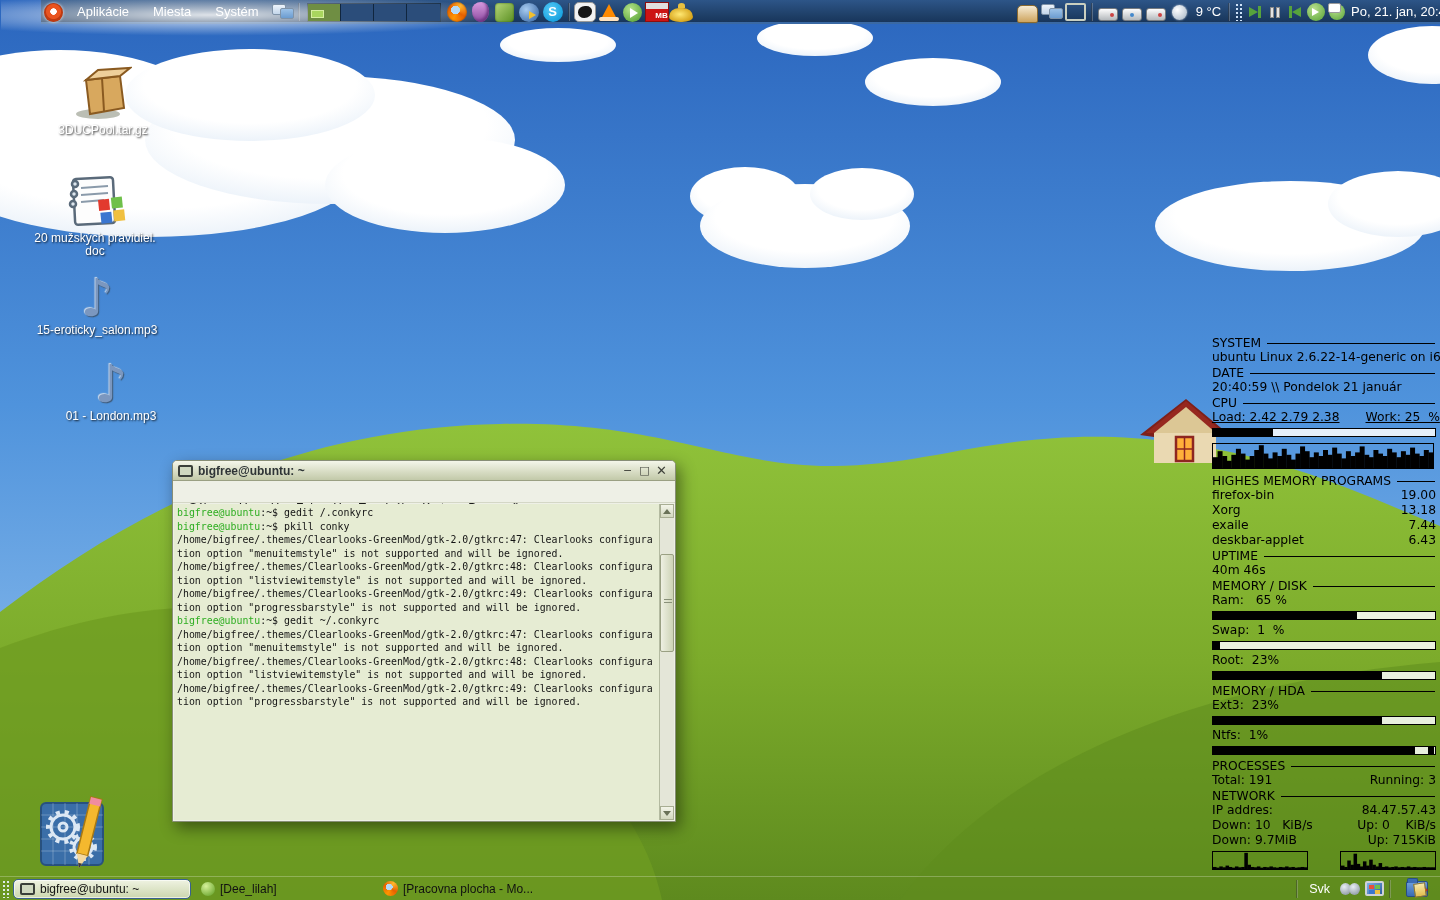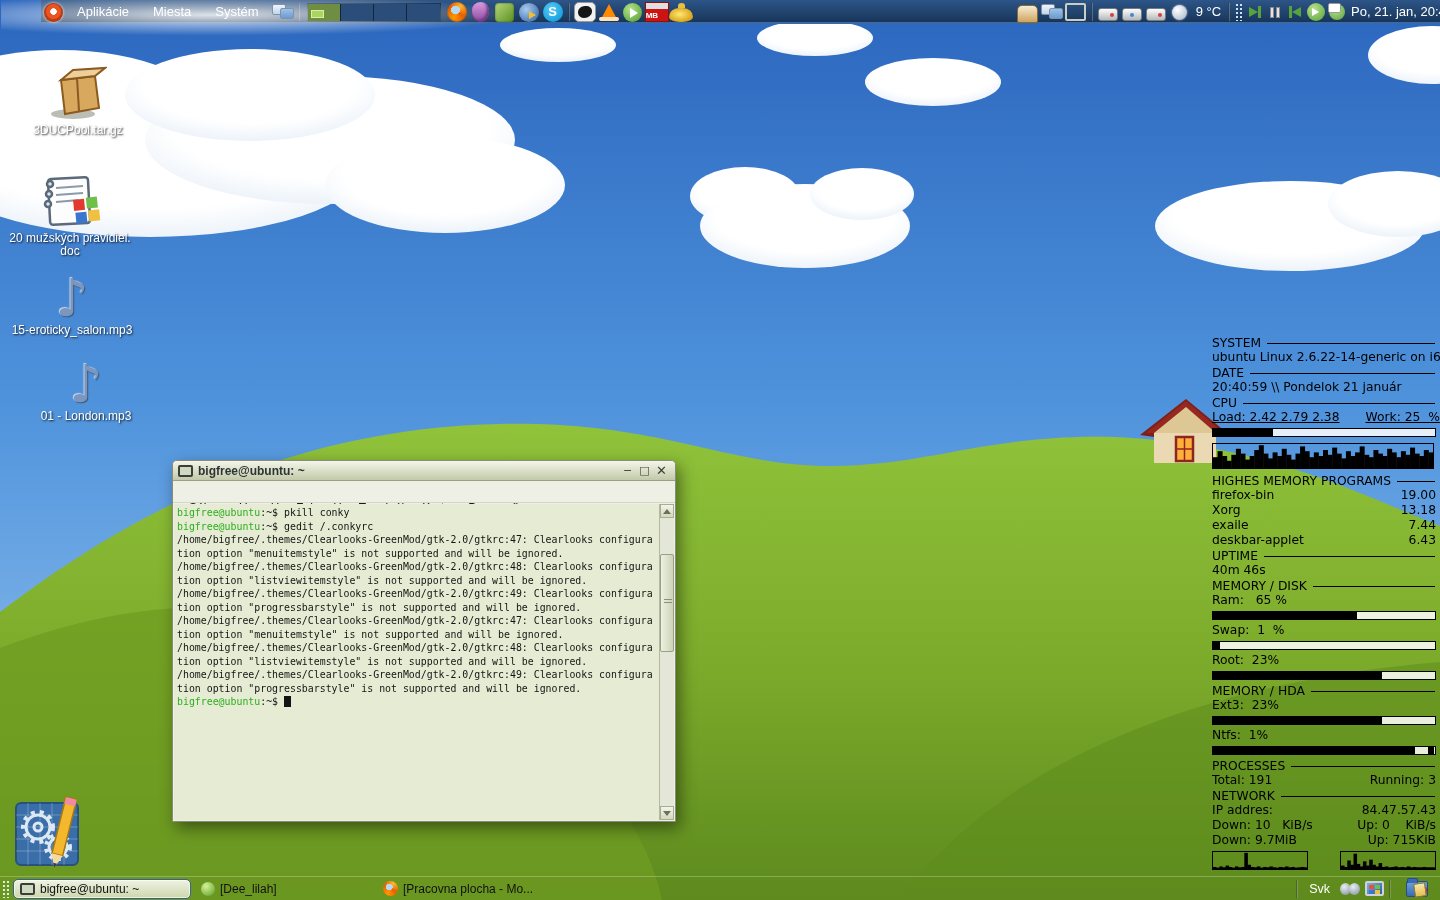--- a/index.html
+++ b/index.html
@@ -31,21 +31,21 @@
   .ic.plug{width:19px;height:19px;border-radius:4px;background:linear-gradient(135deg,#b7d77a,#5a8f22);box-shadow:inset 0 0 2px #38610f;}
   .ic.bird{width:20px;height:19px;border-radius:50%;background:radial-gradient(circle at 36% 34%,#a8ccf0,#2c5d9e);position:relative;}
   .ic.bird::after{content:"";position:absolute;right:-1px;top:8px;border:4px solid transparent;border-left:7px solid #f2c02e;}
   .ic.skype{width:20px;height:20px;border-radius:50%;background:radial-gradient(circle at 40% 35%,#57c9f5,#0094d8);color:#fff;font:bold 13px/20px "Liberation Sans",sans-serif;text-align:center;}
   .ic.photo{width:22px;height:20px;border-radius:5px;background:#f2f2f2;border:1px solid #999;position:relative;}
   .ic.photo::after{content:"";position:absolute;left:3px;top:3px;width:14px;height:12px;border-radius:50% 40% 55% 45%;background:#161616;}
   .ic.vlc{position:relative;width:0;height:0;border-left:9px solid transparent;border-right:9px solid transparent;border-bottom:17px solid #ff8a00;}
   .ic.vlc::after{content:"";position:absolute;left:-10px;top:13px;width:20px;height:4px;background:#ffe2bd;border-radius:2px;}
   .ic.playg{width:19px;height:19px;border-radius:50%;background:radial-gradient(circle at 38% 32%,#b4e38a,#4d9a2c);position:relative;}
   .ic.playg::after{content:"";position:absolute;left:7px;top:5px;border:5px solid transparent;border-left:8px solid #fff;}
-  .ic.mb{width:28px;height:20px;background:linear-gradient(#e0dede 0 35%,#cc1414 35%);border:1px solid #8e0d0d;color:#fff;font:bold 8px/26px "Liberation Sans",sans-serif;text-align:left;}
+  .ic.mb{width:28px;height:20px;background:linear-gradient(#e0dede 0 35%,#cc1414 35%);border:1px solid #8e0d0d;color:#fff;font:bold 8px/26px "Liberation Sans",sans-serif;text-align:right;}
   .ic.lamp{position:relative;width:24px;height:14px;margin-top:6px;border-radius:45% 45% 50% 50%/70% 70% 40% 40%;background:radial-gradient(ellipse at 45% 45%,#ffe873,#d4a017 75%,#9a7210);}
   .ic.lamp::before{content:"";position:absolute;left:9px;top:-5px;width:7px;height:5px;border-radius:50% 50% 0 0;background:#e8c040;}
   .ic.toaster{width:21px;height:18px;margin-top:3px;border-radius:5px 5px 2px 2px;background:linear-gradient(#f7ecd4,#cda45e);border:1px solid #8a6a30;}
   .ic.sysmon{width:21px;height:18px;border:2px solid #c9cfc0;border-radius:2px;background:#143814 linear-gradient(transparent 55%,rgba(220,220,60,.9) 55% 65%,transparent 65%),repeating-linear-gradient(90deg,#1c4a1c 0 3px,#2d6b2d 3px 5px);}
   .ic.drive{width:20px;height:13px;margin-top:5px;border-radius:3px;background:linear-gradient(#fdfdfd,#b5b9bd);border:1px solid #787c80;position:relative;}
   .ic.drive::after{content:"";position:absolute;right:3px;top:4px;width:4px;height:4px;border-radius:50%;background:#c44;}
   .ic.drive.cd::after{left:7px;background:#48c;}
   .ic.moon{width:15px;height:15px;border-radius:50%;background:radial-gradient(circle at 36% 32%,#ffffff,#c2cdd8 65%,#93a4b5);box-shadow:0 0 2px rgba(255,255,255,.7);}
   .ptext{color:#fff;font-size:13px;padding:0 4px;line-height:24px;white-space:pre;}
   .handle{width:8px;height:18px;margin:0 2px;background-image:radial-gradient(circle,#cfe2f8 1px,transparent 1.4px);background-size:4px 4px;}
@@ -57,21 +57,21 @@
   .bar-p{width:4px;height:11px;background:#e4e4e4;border:1px solid #8a8a8a;margin:0 1px;}
   .mc.playc{width:22px;}
   .mc.playc .cir{width:18px;height:18px;border-radius:50%;background:radial-gradient(circle at 38% 32%,#b9e08e,#55a234);display:flex;align-items:center;justify-content:center;}
   .mc.playc .cir i{border:4px solid transparent;border-left:7px solid #fff;margin-left:3px;}
   .mc.bub .cir{width:16px;height:16px;border-radius:50%;background:radial-gradient(circle at 40% 35%,#b9e08e,#58a338);}
   .mc.bub::after{content:"";position:absolute;left:1px;top:2px;width:11px;height:8px;background:#fff;border:1px solid #9a9a9a;border-radius:2px;}
   .logout{width:17px;height:17px;border-radius:50%;border:3px solid #f08420;border-left-color:transparent;transform:rotate(-30deg);position:relative;}
   .logout::after{content:"";position:absolute;left:-6px;top:-5px;border:4px solid transparent;border-right:7px solid #f08420;transform:rotate(40deg);}
 
   
-  .dicon{position:absolute;width:140px;text-align:center;color:#fff;}
+  .dicon{position:absolute;width:140px;text-align:center;color:#fff;margin-left:25px;}
   .dicon .dlab{font-size:12px;line-height:13px;text-shadow:1px 1px 2px rgba(0,0,0,.85);}
   .note{font-family:"DejaVu Sans",sans-serif;font-size:52px;line-height:52px;color:#7b97bf;text-shadow:1px 1px 1px #3d5977, -1px -1px 1px #c8d8ea;}
   #bighouse{position:absolute;left:1228px;top:48px;width:190px;text-align:center;color:#fff;}
   #bighouse .dlab{font-size:12.5px;margin-top:2px;text-shadow:1px 1px 2px rgba(0,0,0,.8);}
 
   
   #conky{position:absolute;left:1212px;top:335px;width:224px;color:#000;font-family:"DejaVu Sans",sans-serif;font-size:12.3px;}
   .c-h{height:15px;display:flex;align-items:center;}
   .c-h .line{flex:1;border-top:1.4px solid #000;margin:1px 1px 0 6px;}
   .c-text{height:15px;white-space:pre;}
@@ -482,35 +482,35 @@
     </div>
     <div class="mbar">
       <span class="mitem u1"><u>S</u>úbor</span>
       <span class="mitem u1"><u>U</u>praviť</span>
       <span class="mitem u1"><u>Z</u>obraziť</span>
       <span class="mitem u1"><u>T</u>erminál</span>
       <span class="mitem u1"><u>K</u>arty</span>
       <span class="mitem u1"><u>P</u>omocník</span>
     </div>
     <div class="tscreen" id="tscreen">
+        <div class="tline"><span class="pu">bigfree@ubuntu</span><span>:~$ </span><span>gedit /.conkyrc</span></div>
         <div class="tline"><span class="pu">bigfree@ubuntu</span><span>:~$ </span><span>pkill conky</span></div>
-        <div class="tline"><span class="pu">bigfree@ubuntu</span><span>:~$ </span><span>gedit /.conkyrc</span></div>
         <div class="tline">/home/bigfree/.themes/Clearlooks-GreenMod/gtk-2.0/gtkrc:47: Clearlooks configura</div>
         <div class="tline">tion option "menuitemstyle" is not supported and will be ignored.</div>
         <div class="tline">/home/bigfree/.themes/Clearlooks-GreenMod/gtk-2.0/gtkrc:48: Clearlooks configura</div>
         <div class="tline">tion option "listviewitemstyle" is not supported and will be ignored.</div>
         <div class="tline">/home/bigfree/.themes/Clearlooks-GreenMod/gtk-2.0/gtkrc:49: Clearlooks configura</div>
         <div class="tline">tion option "progressbarstyle" is not supported and will be ignored.</div>
+        <div class="tline"><span class="pu">bigfree@ubuntu</span><span>:~$ </span><span>gedit ~/.conkyrc</span></div>
         <div class="tline">/home/bigfree/.themes/Clearlooks-GreenMod/gtk-2.0/gtkrc:47: Clearlooks configura</div>
         <div class="tline">tion option "menuitemstyle" is not supported and will be ignored.</div>
         <div class="tline">/home/bigfree/.themes/Clearlooks-GreenMod/gtk-2.0/gtkrc:48: Clearlooks configura</div>
         <div class="tline">tion option "listviewitemstyle" is not supported and will be ignored.</div>
         <div class="tline">/home/bigfree/.themes/Clearlooks-GreenMod/gtk-2.0/gtkrc:49: Clearlooks configura</div>
         <div class="tline">tion option "progressbarstyle" is not supported and will be ignored.</div>
-        <div class="tline"><span class="pu">bigfree@ubuntu</span><span>:~$ </span><span></span><span class="cur"></span></div>
       </div>
     <div class="sbar">
       <span class="sarr up">
           <i></i>
         </span>
       <span class="sthumb"></span>
       <span class="sarr dn">
           <i></i>
         </span>
     </div>

